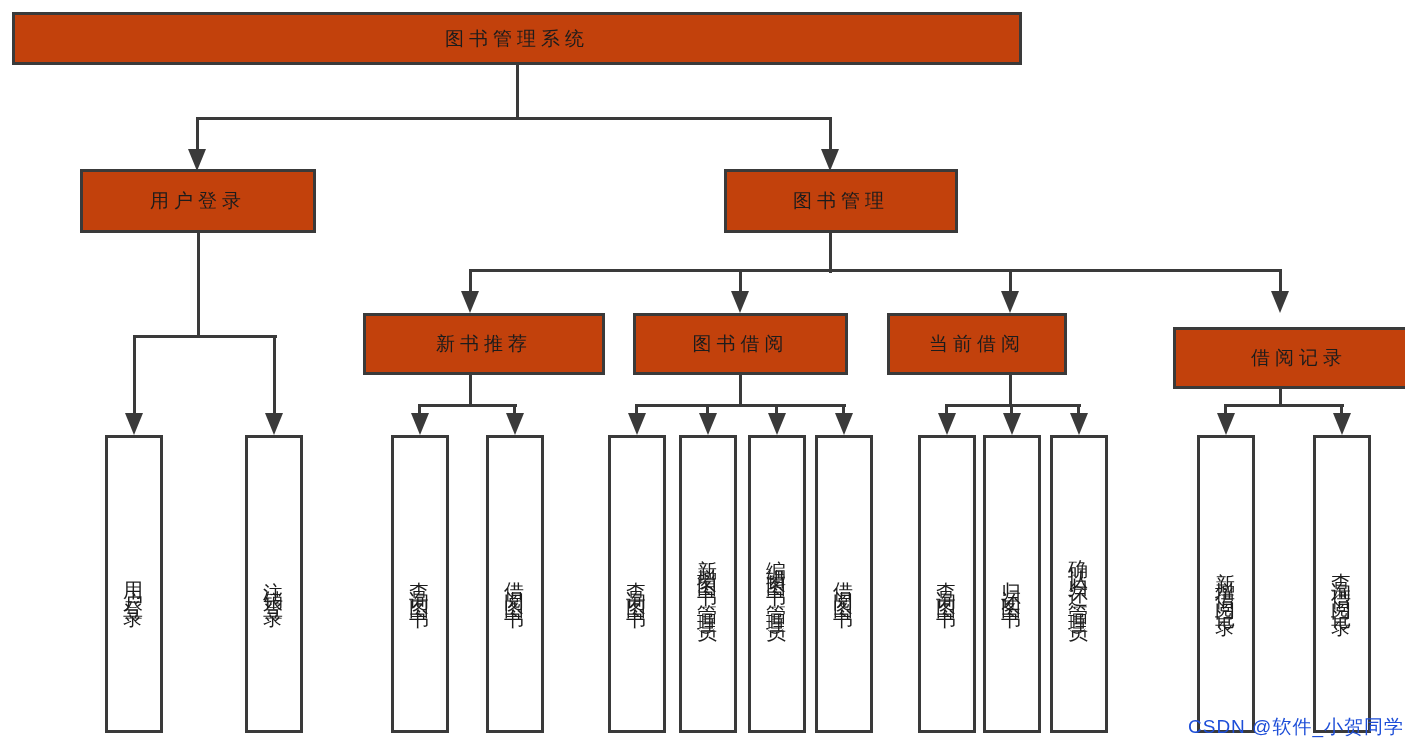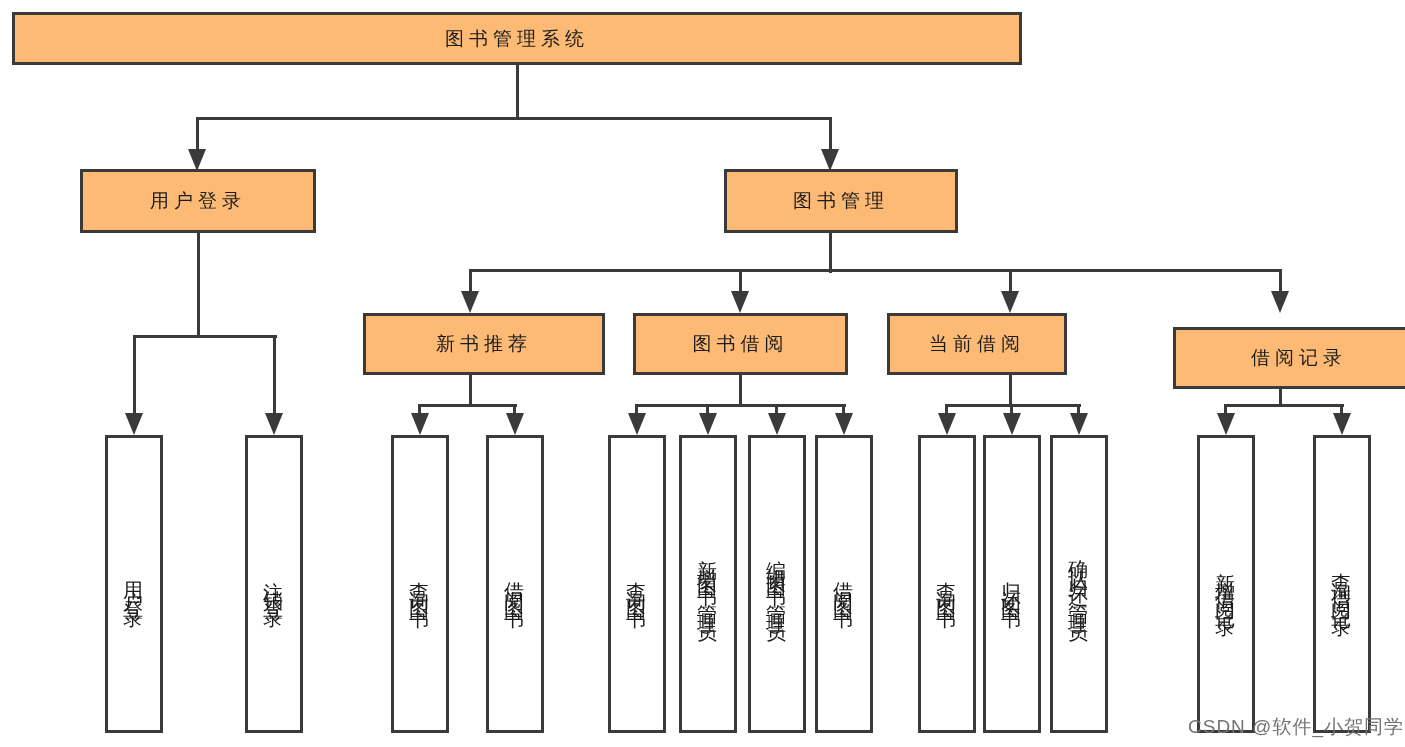--- a/index.html
+++ b/index.html
@@ -8,21 +8,21 @@
     width: 1405px;
     height: 747px;
     background: #ffffff;
     font-family: "Liberation Sans", sans-serif;
     overflow: hidden;
   }
   
   .box {
     position: absolute;
     box-sizing: border-box;
-    background: #fdba74;
+    background: #c2410c;
     border: 3px solid #3a3a3a;
     display: flex;
     align-items: center;
     justify-content: center;
     font-size: 19px;
     letter-spacing: 5px;
     color: #1c1c1c;
     white-space: nowrap;
     z-index: 2;
   }
@@ -53,21 +53,21 @@
     border-right: 9px solid transparent;
     border-top: 22px solid #3a3a3a;
     z-index: 1;
   }
   #watermark {
     position: absolute;
     left: 1188px;
     top: 714px;
     font-size: 19px;
     letter-spacing: 1px;
-    color: #737373;
+    color: #1d4ed8;
     white-space: nowrap;
     z-index: 3;
     text-align: center;
   }
 </style>
 </head>
 <body>
 
 <div id="canvas">
 

